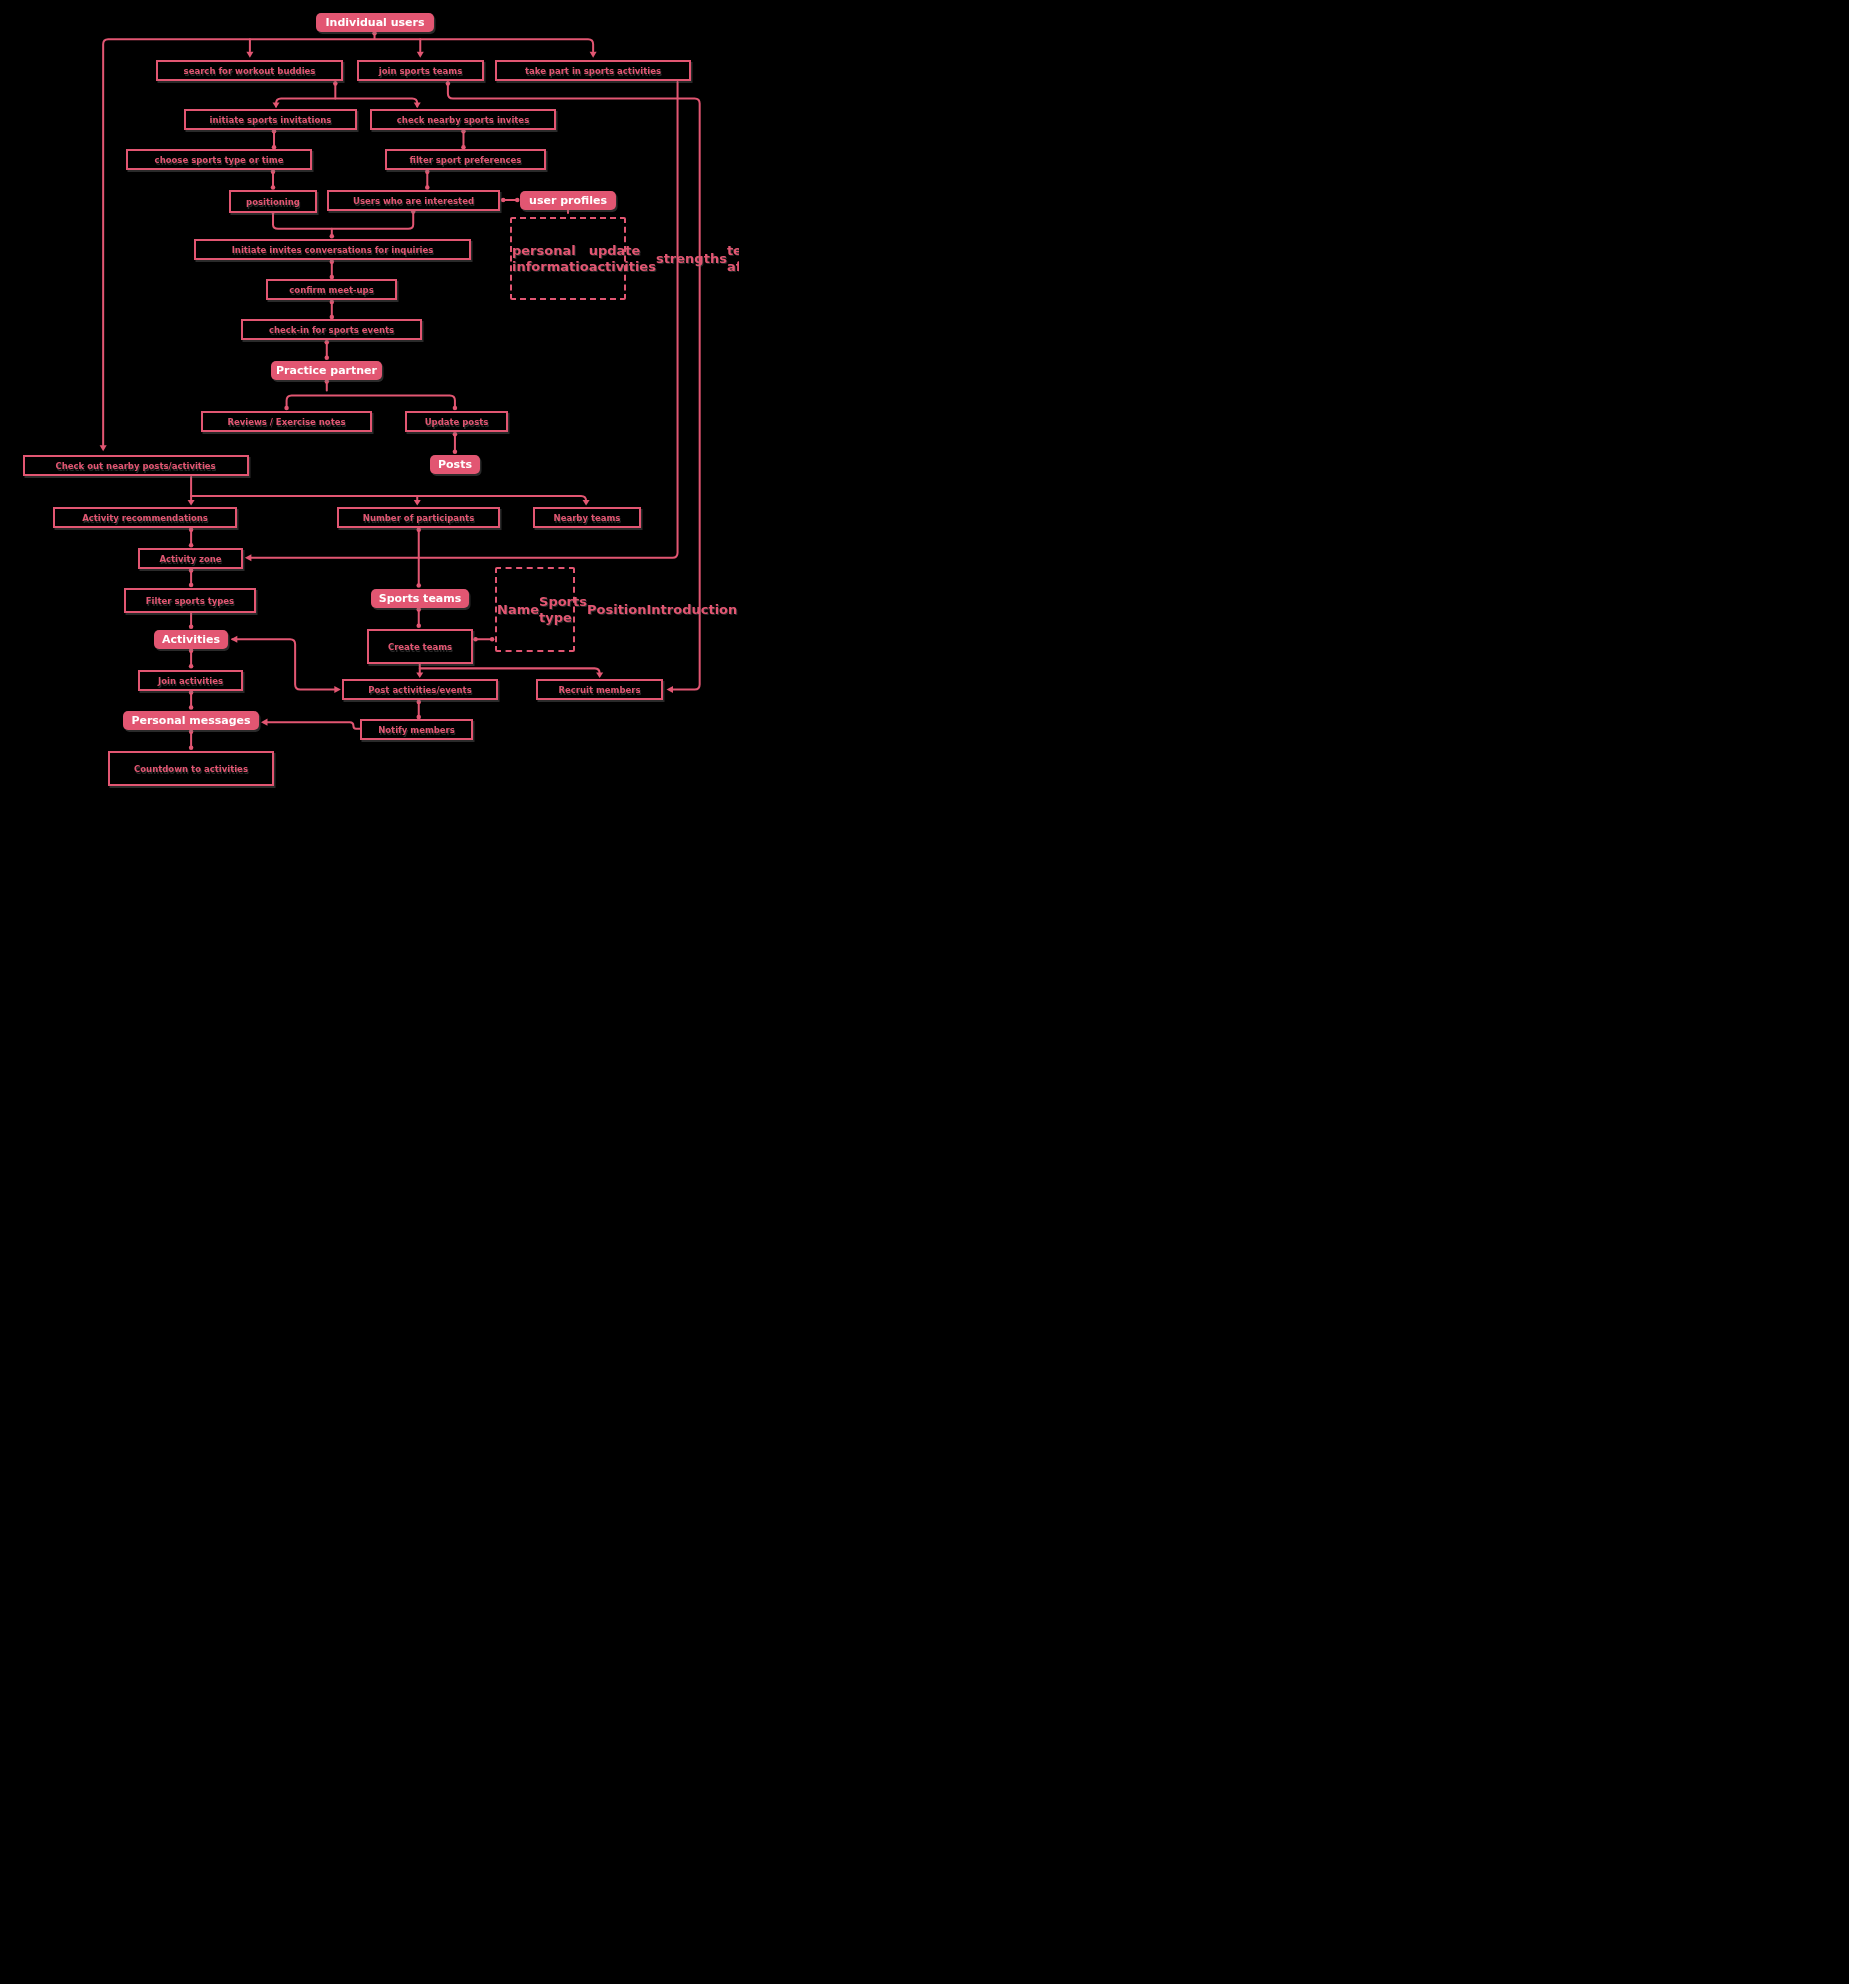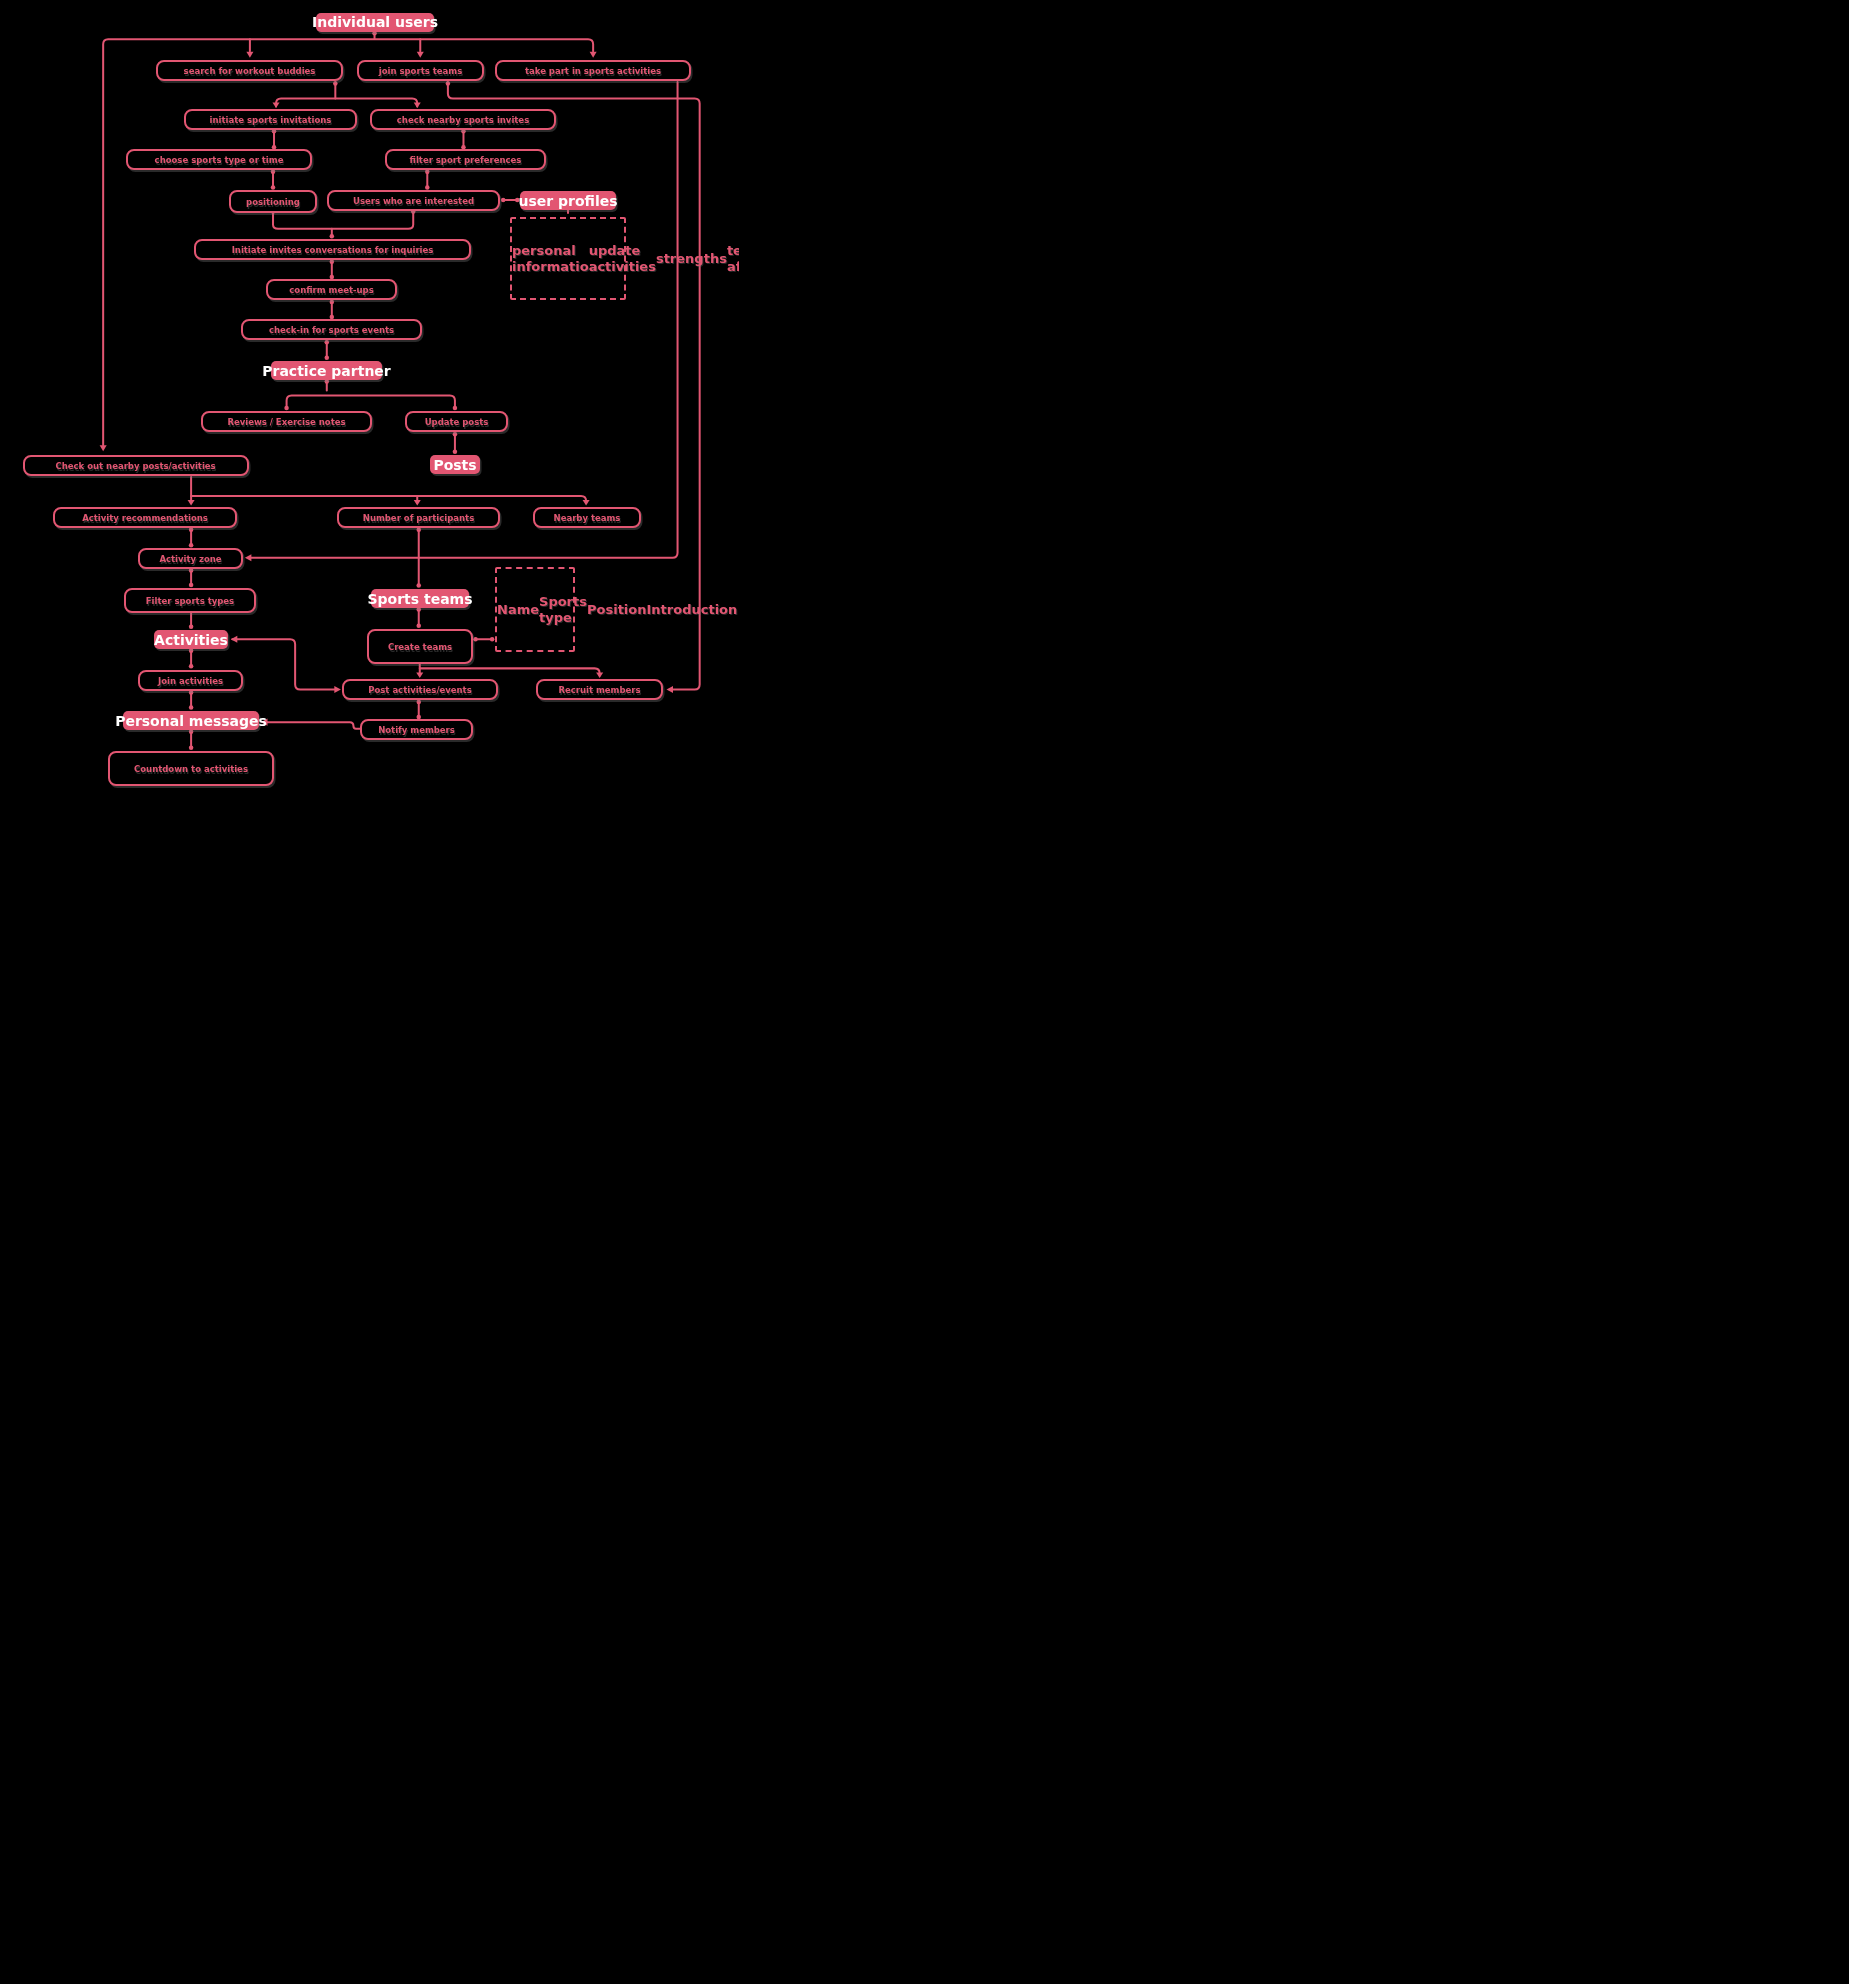--- a/index.html
+++ b/index.html
@@ -3,28 +3,28 @@
 <meta charset="utf-8">
 <style>
   html,body{margin:0;padding:0;background:#000;}
   .canvas{
     position:relative;width:739px;height:793px;background:#000;
     font-family:"DejaVu Sans", sans-serif;overflow:hidden;
   }
   .edges{position:absolute;left:0;top:0;pointer-events:none;}
   .node{
     position:absolute;display:flex;align-items:center;justify-content:center;
-    border:2.5px solid #e25672;border-radius:8px;color:#e25672;
+    border:2.5px solid #e25672;border-radius:0;color:#e25672;
     font-weight:700;font-size:8.5px;white-space:nowrap;box-sizing:border-box;
     background:#000;box-shadow:1.5px 2px 0 rgba(120,120,120,0.35);
     text-shadow:1px 1.5px 0 rgba(120,120,120,0.35);
   }
   .node.filled{
     background:#e25672;border:none;color:#fff;border-radius:5px;
-    font-size:14px;text-shadow:none;
+    font-size:11px;text-shadow:none;
   }
   .panel{
     position:absolute;display:flex;flex-direction:row;justify-content:space-evenly;
     align-items:center;border:2px dashed #e25672;border-radius:2px;color:#e25672;
     font-weight:700;font-size:13px;box-sizing:border-box;background:#000;
     text-shadow:1px 1px 0 rgba(120,120,120,0.35);
   }
   .panel span{display:block;line-height:1.2;}
 </style>
 </head>

